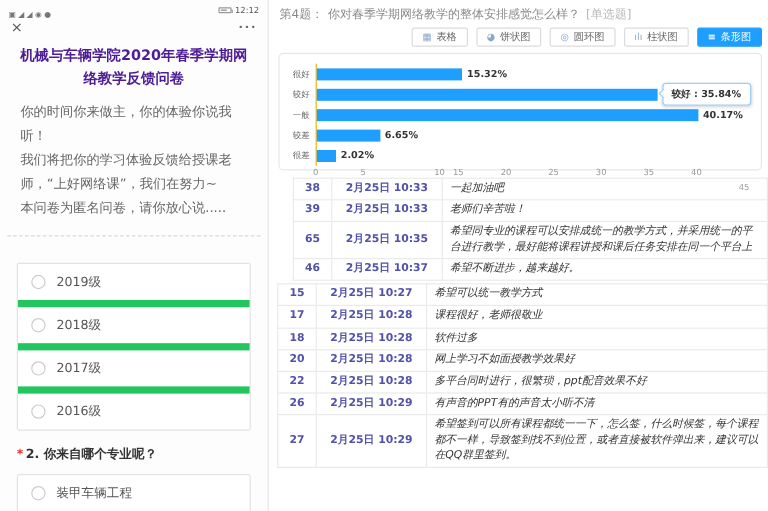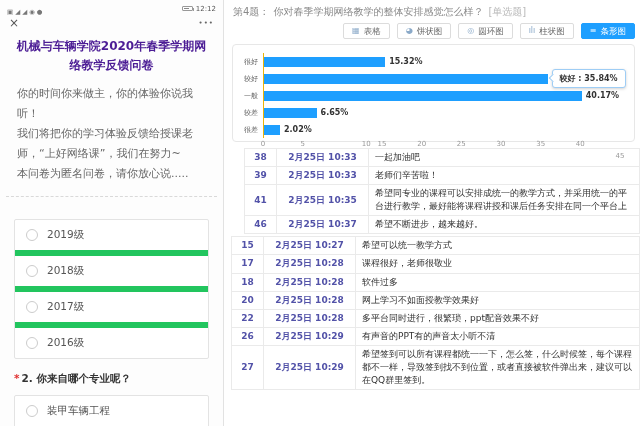--- a/index.html
+++ b/index.html
@@ -56,21 +56,21 @@
     padding:3px 7px; white-space:nowrap; z-index:2; }
   .tooltip::before { content:''; position:absolute; left:-3px; top:5px; width:5px; height:5px;
     background:#fff; border-left:1px solid #9ecdf5; border-bottom:1px solid #9ecdf5; transform:rotate(45deg); }
 
   .t1wrap { margin:6px 0 0 13px; }
   .t2wrap { margin:2px 0 0 0; }
   .ctable { border-collapse:collapse; width:100%; font-size:9px; table-layout:fixed; }
   .ctable td { border:1px solid #eaeaea; padding:2px 6px; color:#333; line-height:1.45; vertical-align:middle; }
   td.cid { width:32px; text-align:center; color:#5252a8; font-weight:bold; }
   td.cdate { width:92px; text-align:center; color:#5252a8; font-weight:bold; white-space:nowrap; }
-  td.ccontent { word-break:break-all; }
+  td.ccontent { word-break:break-all;font-style:italic; }
 </style>
 </head>
 <body>
 
 <div class="app">
 
   <div class="left">
     <div class="statusbar">
       <span class="sicons"><span>▣</span><span>◢</span><span>◢</span><span>◉</span><span>●</span></span>
       <span class="sright">
@@ -218,21 +218,21 @@
               <td class="cid">38</td>
               <td class="cdate">2月25日 10:33</td>
               <td class="ccontent">一起加油吧</td>
             </tr>
             <tr>
               <td class="cid">39</td>
               <td class="cdate">2月25日 10:33</td>
               <td class="ccontent">老师们辛苦啦！</td>
             </tr>
             <tr>
-              <td class="cid">41</td>
+              <td class="cid">65</td>
               <td class="cdate">2月25日 10:35</td>
               <td class="ccontent">希望同专业的课程可以安排成统一的教学方式，并采用统一的平台进行教学，最好能将课程讲授和课后任务安排在同一个平台上</td>
             </tr>
             <tr>
               <td class="cid">46</td>
               <td class="cdate">2月25日 10:37</td>
               <td class="ccontent">希望不断进步，越来越好。</td>
             </tr>
           </tbody>
       </table>

